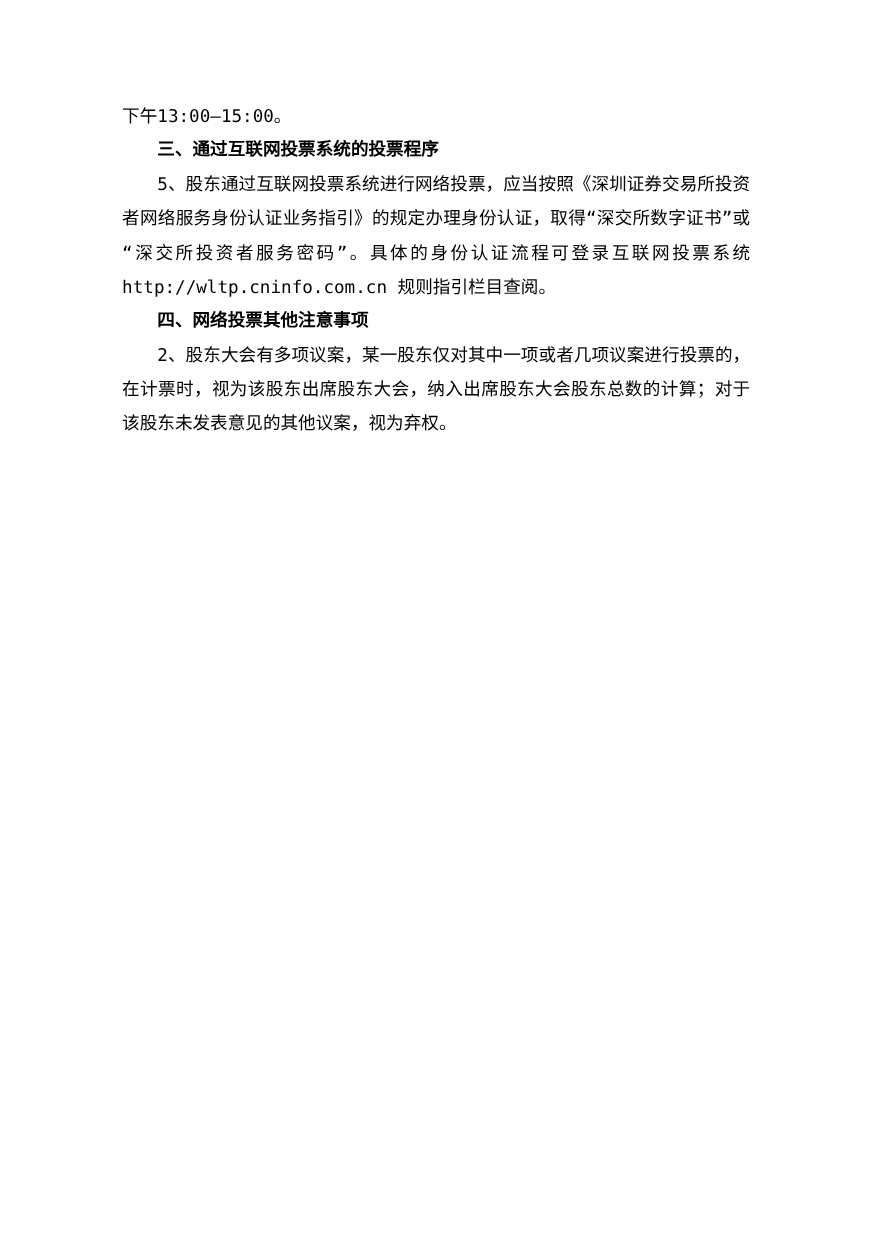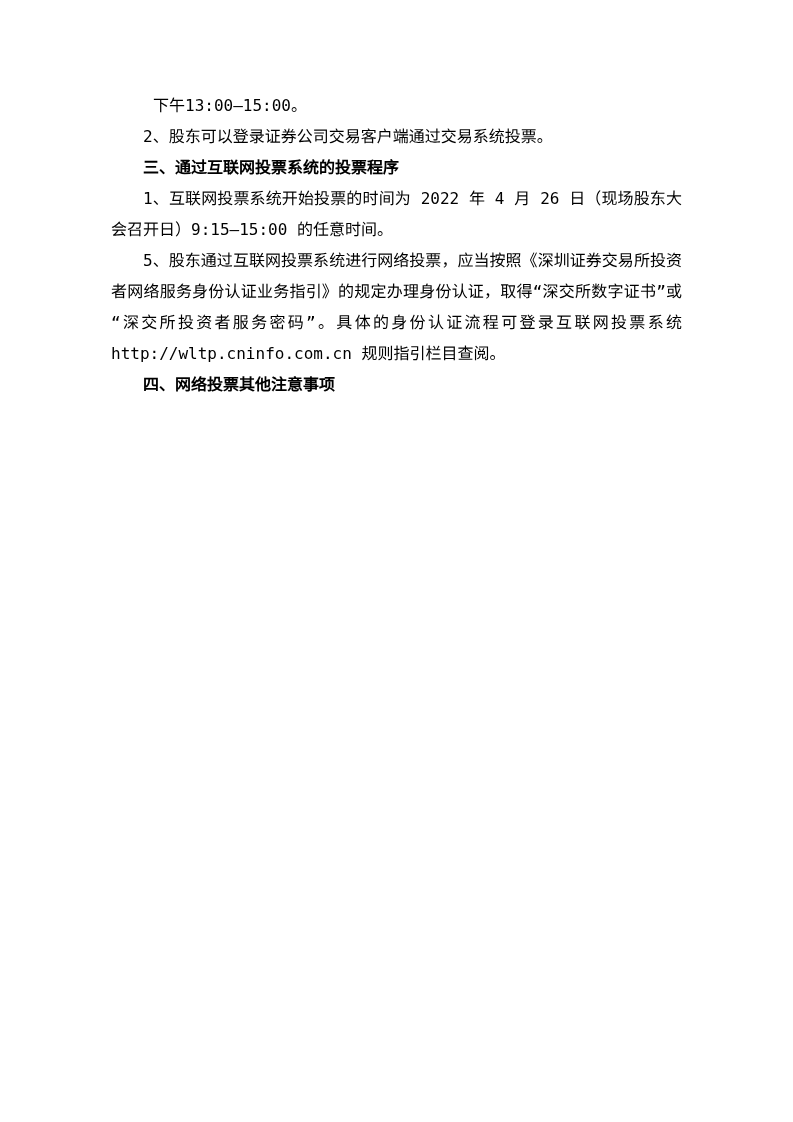--- a/index.html
+++ b/index.html
@@ -33,43 +33,41 @@
     }
     .content p {
       margin: 0;
       padding: 0;
       text-align: justify;
       text-indent: 2em;
       word-break: break-word;
     }
     .content p.no-indent {
       text-indent: 0;
-      margin-left: 42px;
     }
     .content p.heading {
       font-family: "Liberation Sans", "DejaVu Sans", sans-serif;
       font-weight: bold;
       text-align: left;
     }
   </style>
 </head>
 <body>
 
 <div class="page">
   <div class="content">
 
     <p class="no-indent">下午13:00—15:00。</p>
 
-    <p>2、股东可以登录证券公司交易客户端通过交易系统投票。</p>
 
     <p class="heading">三、通过互联网投票系统的投票程序</p>
 
-    <p>1、互联网投票系统开始投票的时间为 2022 年 4 月 26 日（现场股东大会召开日）9:15—15:00 的任意时间。</p>
 
     <p>5、股东通过互联网投票系统进行网络投票，应当按照《深圳证券交易所投资者网络服务身份认证业务指引》的规定办理身份认证，取得“深交所数字证书”或“深交所投资者服务密码”。具体的身份认证流程可登录互联网投票系统 http://wltp.cninfo.com.cn 规则指引栏目查阅。</p>
 
 
     <p class="heading">四、网络投票其他注意事项</p>
 
 
+    <p>2、股东大会有多项议案，某一股东仅对其中一项或者几项议案进行投票的，在计票时，视为该股东出席股东大会，纳入出席股东大会股东总数的计算；对于该股东未发表意见的其他议案，视为弃权。</p>
 
   </div>
 </div>
 
 </body></html>

